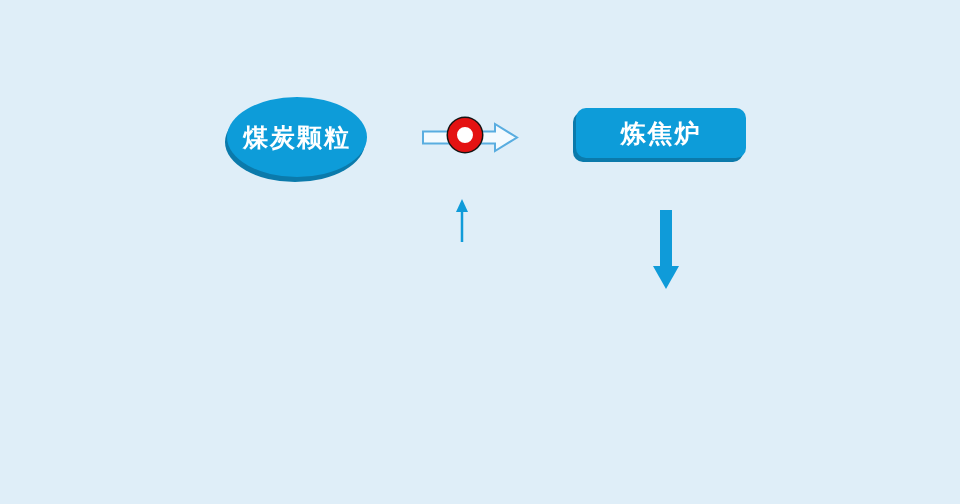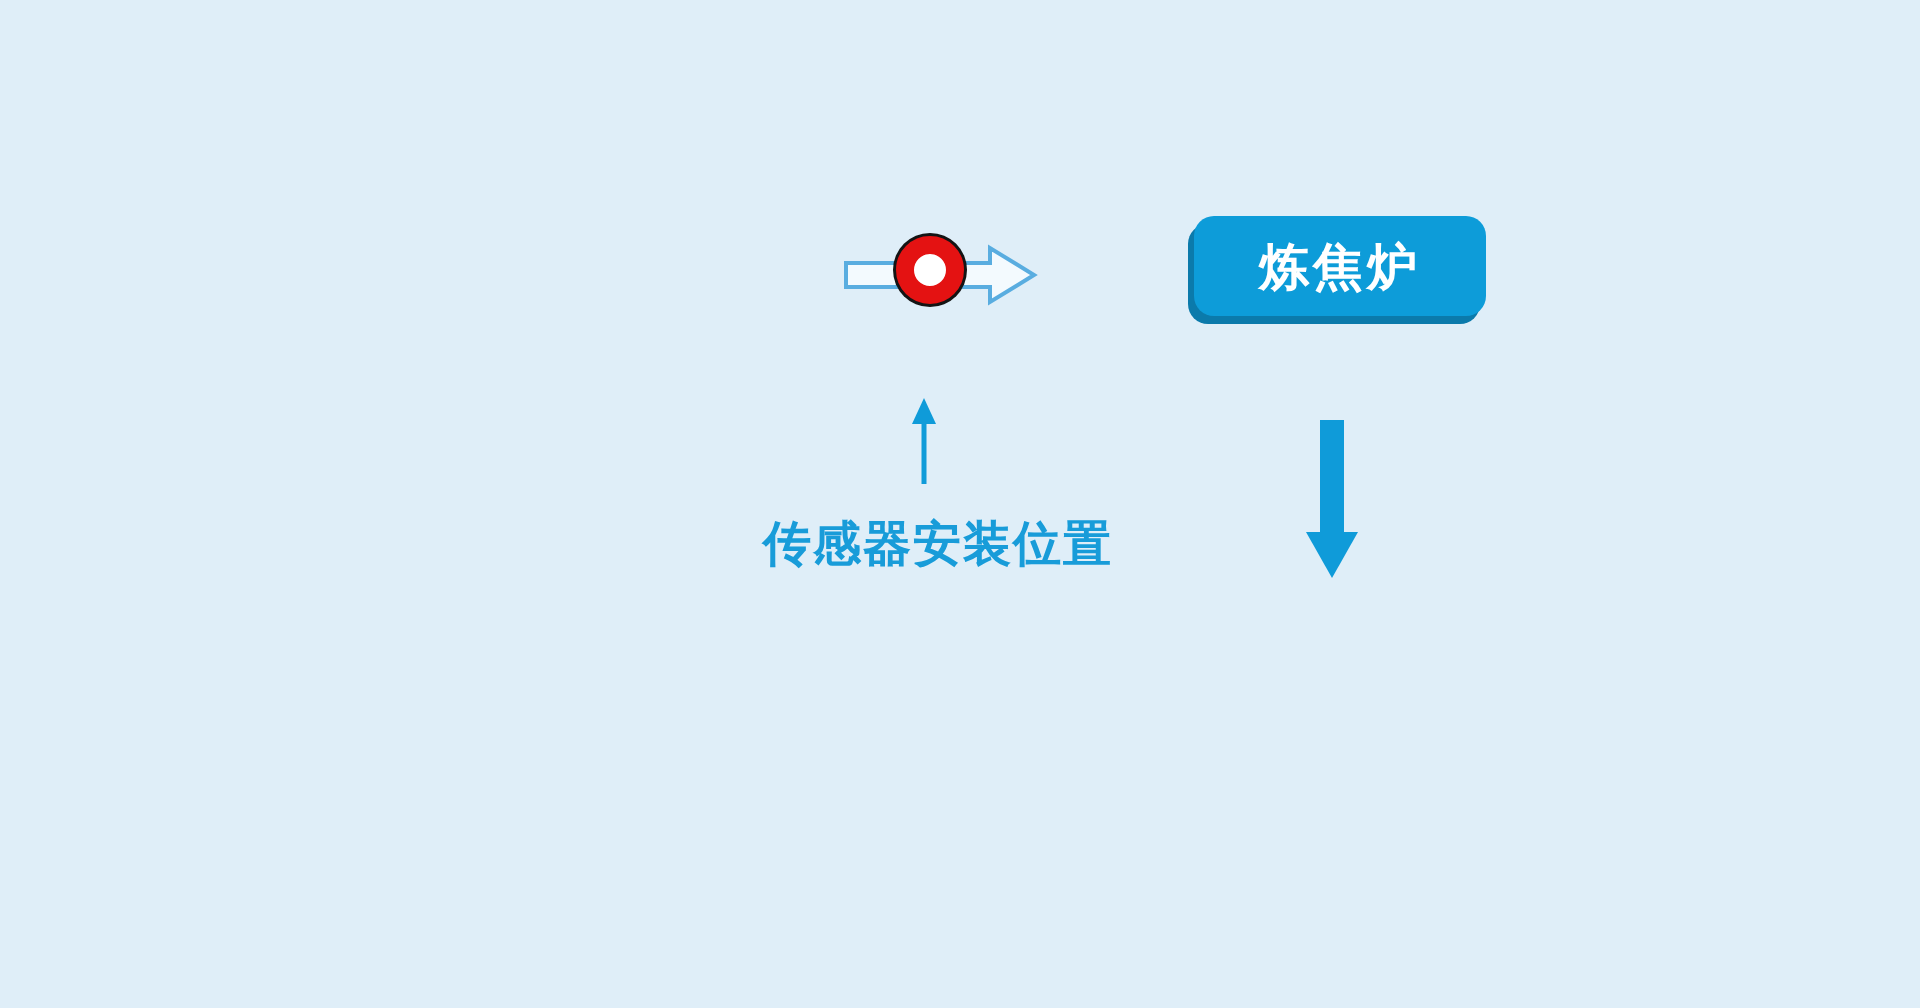--- a/index.html
+++ b/index.html
@@ -33,21 +33,21 @@
     background:var(--node-fill);
     text-align:center;
   }
   .ellipse{
     border-radius:50%;
     box-shadow:-2px 5px 0 var(--node-shadow);
   }
   .node-coal{left:227px;top:97px;width:140px;height:80px;}
   .node-coke{left:595px;top:333px;width:140px;height:82px;}
   .node-furnace{
-    left:597px;top:108px;width:146px;height:50px;
+    left:576px;top:108px;width:170px;height:50px;
     border-radius:10px;
     box-shadow:-3px 4px 0 var(--node-shadow);
     font-family:Liberation Serif, serif;
   }
 
   .flow-arrow-right{position:absolute;left:420px;top:122px;width:100px;height:32px;}
   .flow-arrow-right polygon{
     fill:var(--outline-arrow-fill);
     stroke:var(--outline-arrow-stroke);
     stroke-width:2;
@@ -78,37 +78,39 @@
 
   .flow-arrow-down{position:absolute;left:650px;top:206px;width:32px;height:84px;}
   .flow-arrow-down rect,
   .flow-arrow-down polygon{fill:var(--solid-arrow-fill);}
 </style>
 </head>
 <body>
 
 <div class="canvas">
 
+  <div class="node ellipse node-coal">
+    <span>煤炭颗粒</span>
+  </div>
 
   <svg class="flow-arrow-right" viewBox="0 0 100 32" xmlns="http://www.w3.org/2000/svg">
     <polygon points="3,9.5 75,9.5 75,2 97,15.5 75,29 75,21.5 3,21.5"></polygon>
   </svg>
 
   <div class="sensor-dot"></div>
 
   <div class="node node-furnace">
     <span>炼焦炉</span>
   </div>
 
   <svg class="pointer-arrow-up" viewBox="0 0 20 46" xmlns="http://www.w3.org/2000/svg">
     <line x1="10" y1="44" x2="10" y2="8"></line>
     <polygon points="10,1 4,14 16,14"></polygon>
   </svg>
 
-  <div class="sensor-label">传感器安装位置</div>
 
   <svg class="flow-arrow-down" viewBox="0 0 32 84" xmlns="http://www.w3.org/2000/svg">
     <rect x="10" y="4" width="12" height="60"></rect>
     <polygon points="3,60 29,60 16,83"></polygon>
   </svg>
 
 
 </div>
 
 </body></html>

